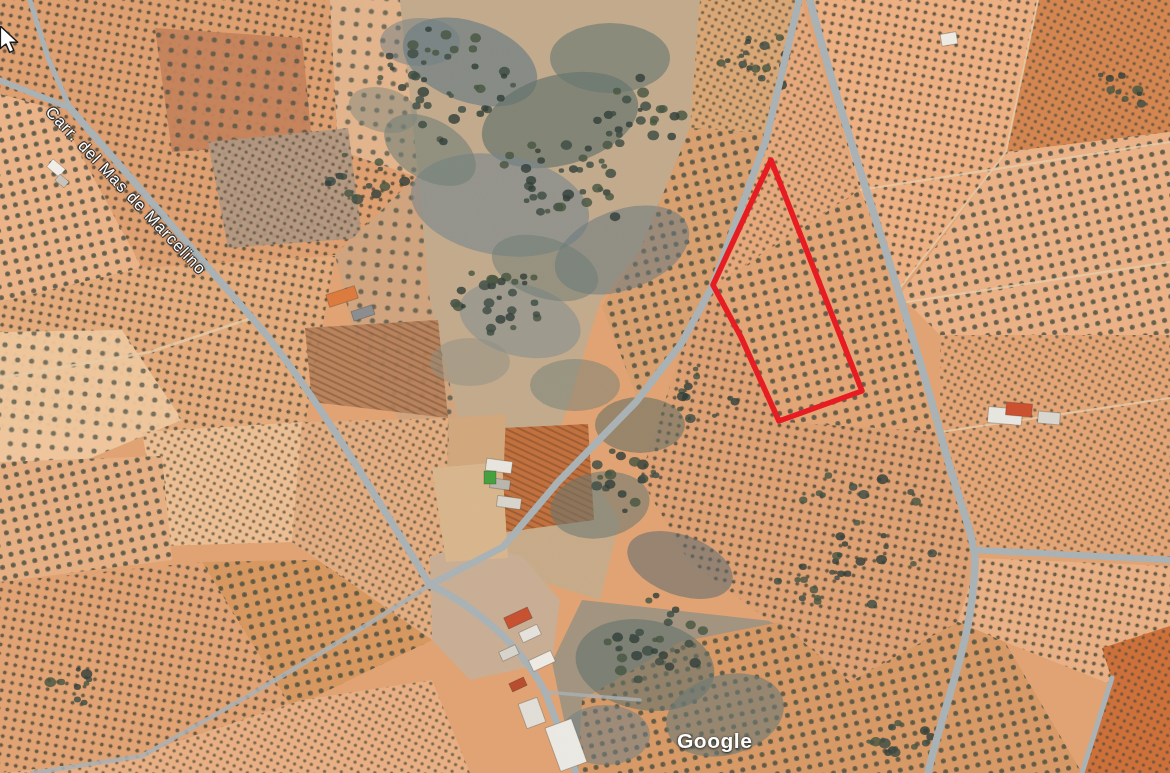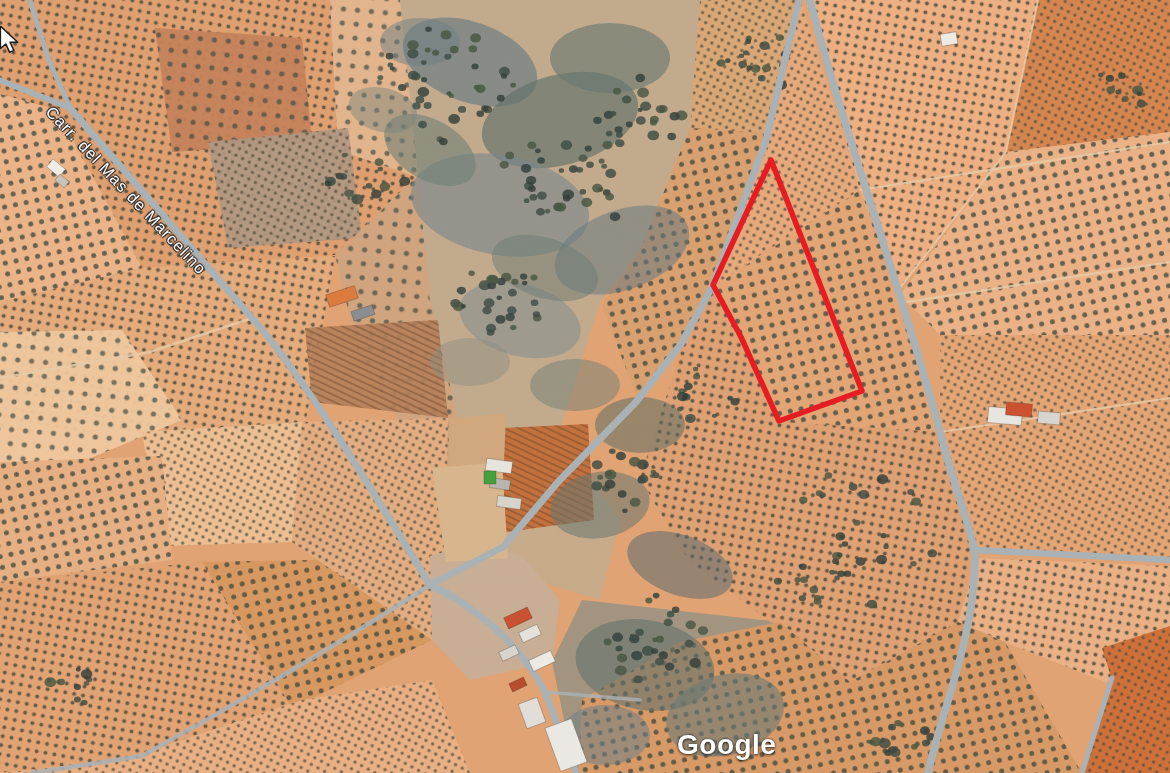--- a/index.html
+++ b/index.html
@@ -9,21 +9,21 @@
   }
   .map-svg{position:absolute;left:0;top:0;width:1170px;height:773px;display:block;}
   .street-label{
     position:absolute;left:55px;top:103px;transform-origin:0 0;transform:rotate(46.5deg);
     font-size:16px;font-weight:500;letter-spacing:1.3px;color:#ffffff;white-space:nowrap;
     text-shadow:-1px -1px 0 rgba(45,45,45,.9),1px -1px 0 rgba(45,45,45,.9),
                 -1px 1px 0 rgba(45,45,45,.9),1px 1px 0 rgba(45,45,45,.9),0 0 4px rgba(0,0,0,.45);
     pointer-events:none;
   }
   .watermark{
-    position:absolute;left:677px;top:729px;font-size:28px;font-weight:700;letter-spacing:.5px;
+    position:absolute;left:677px;top:729px;font-size:21px;font-weight:700;letter-spacing:.5px;
     color:#ffffff;text-shadow:0 1px 3px rgba(0,0,0,.7),0 0 2px rgba(0,0,0,.5);
   }
   .cursor{position:absolute;left:-1px;top:26px;width:22px;height:30px;pointer-events:none;}
 </style>
 </head>
 <body>
 
 <div class="stage">
   <svg class="map-svg" xmlns="http://www.w3.org/2000/svg" viewBox="0 0 1170 773">
       <defs>

